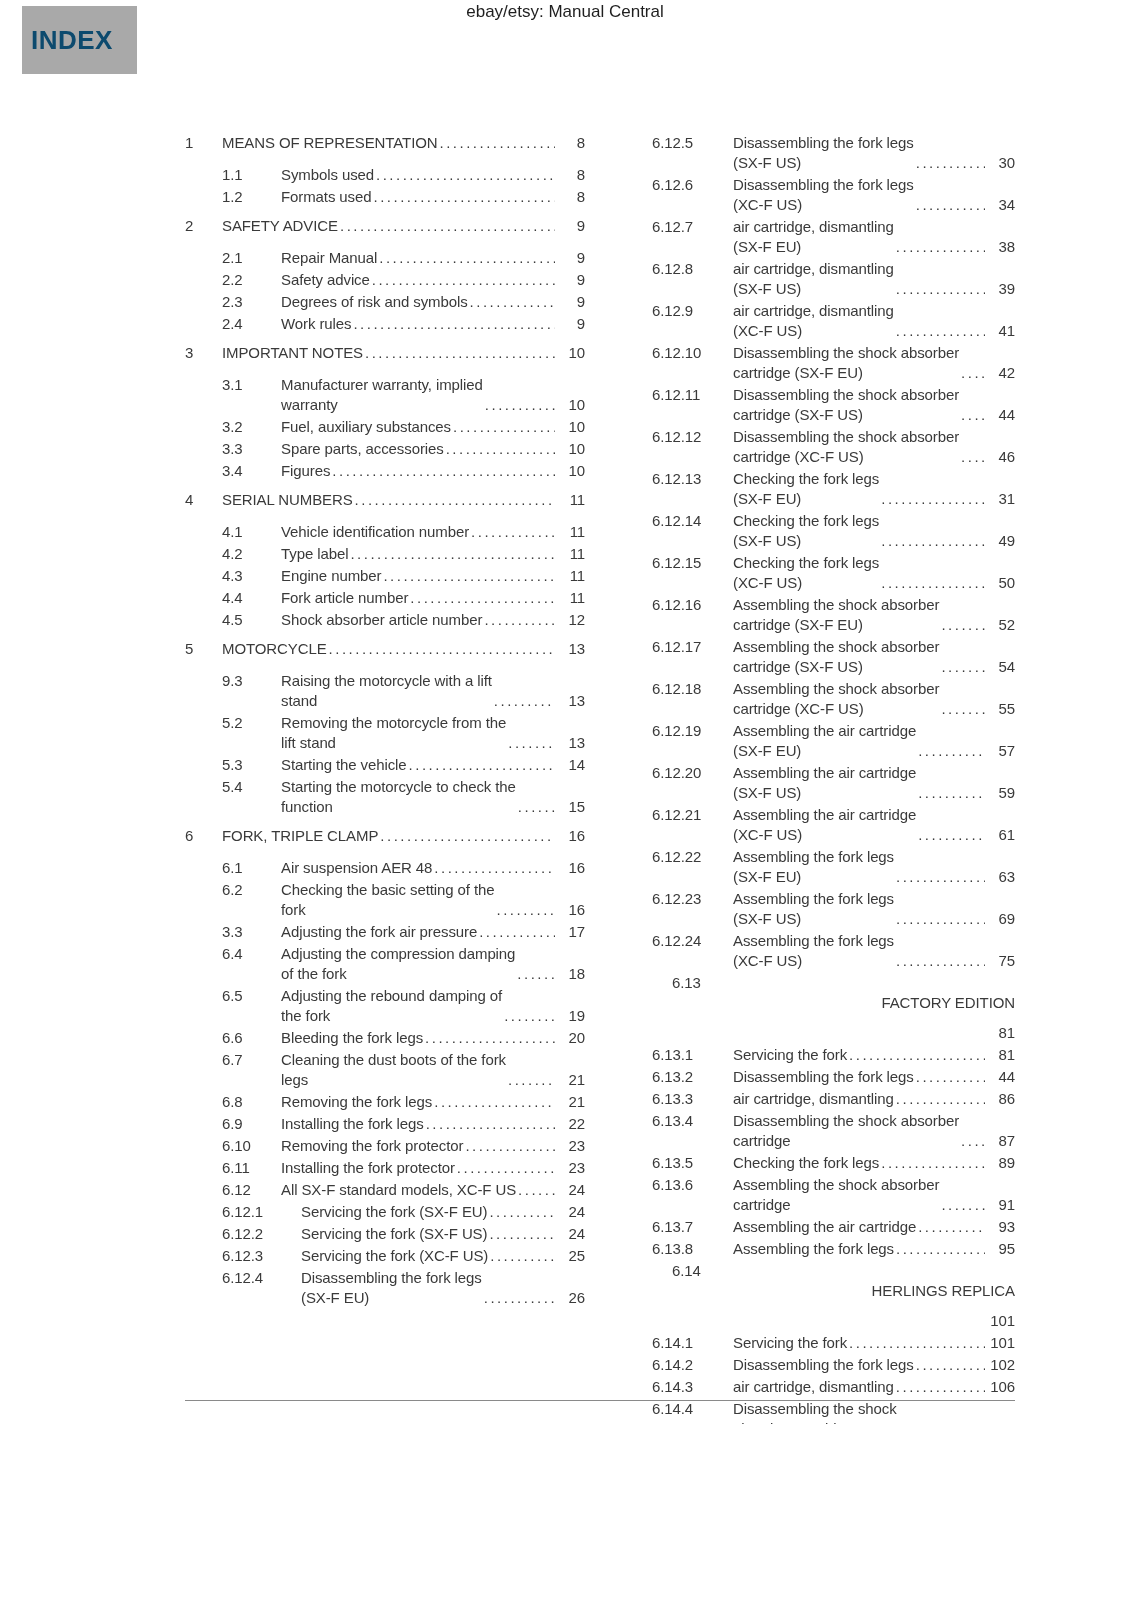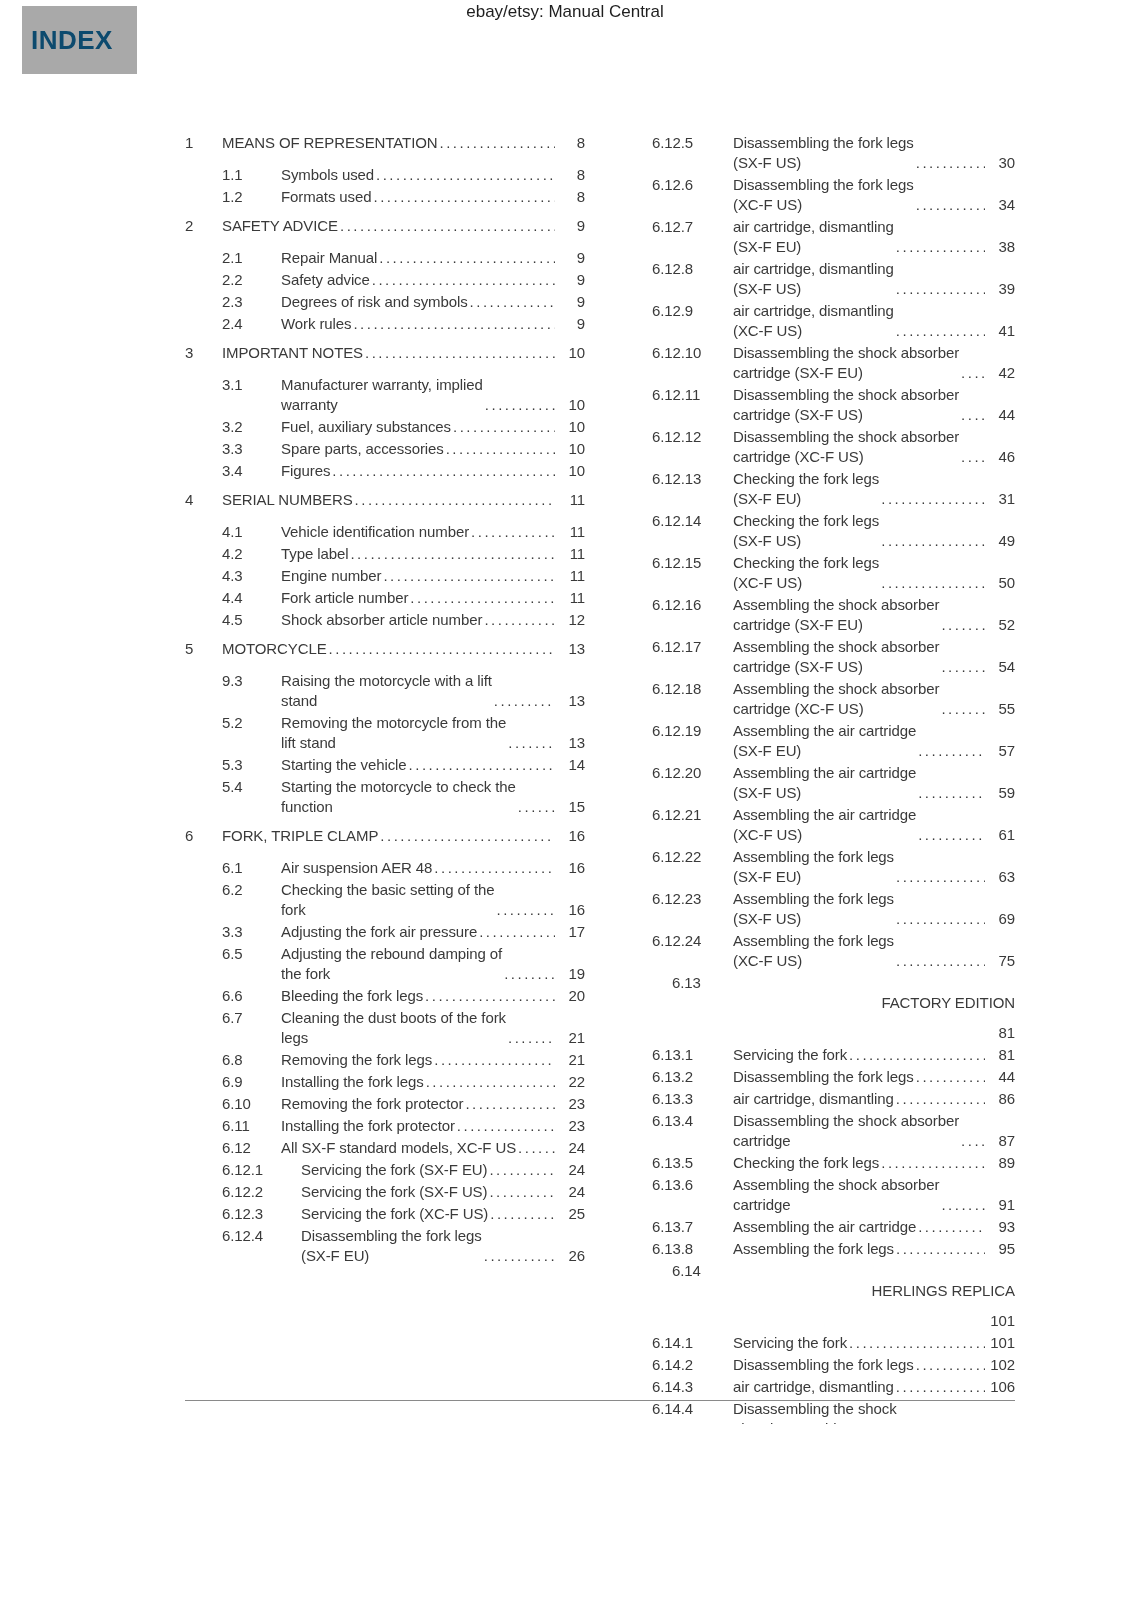--- a/index.html
+++ b/index.html
@@ -294,20 +294,27 @@
           <span class="e-leader"></span>
           <span class="e-page">16</span>
         </div>
         <div class="entry level2">
           <span class="e-num">3.3</span>
           <span class="e-title">Adjusting the fork air pressure</span>
           <span class="e-leader"></span>
           <span class="e-page">17</span>
         </div>
         <div class="entry level2">
+          <span class="e-num">6.4</span>
+          <span class="e-title">Adjusting the compression damping
+of the fork</span>
+          <span class="e-leader"></span>
+          <span class="e-page">18</span>
+        </div>
+        <div class="entry level2">
           <span class="e-num">6.5</span>
           <span class="e-title">Adjusting the rebound damping of
 the fork</span>
           <span class="e-leader"></span>
           <span class="e-page">19</span>
         </div>
         <div class="entry level2">
           <span class="e-num">6.6</span>
           <span class="e-title">Bleeding the fork legs</span>
           <span class="e-leader"></span>

